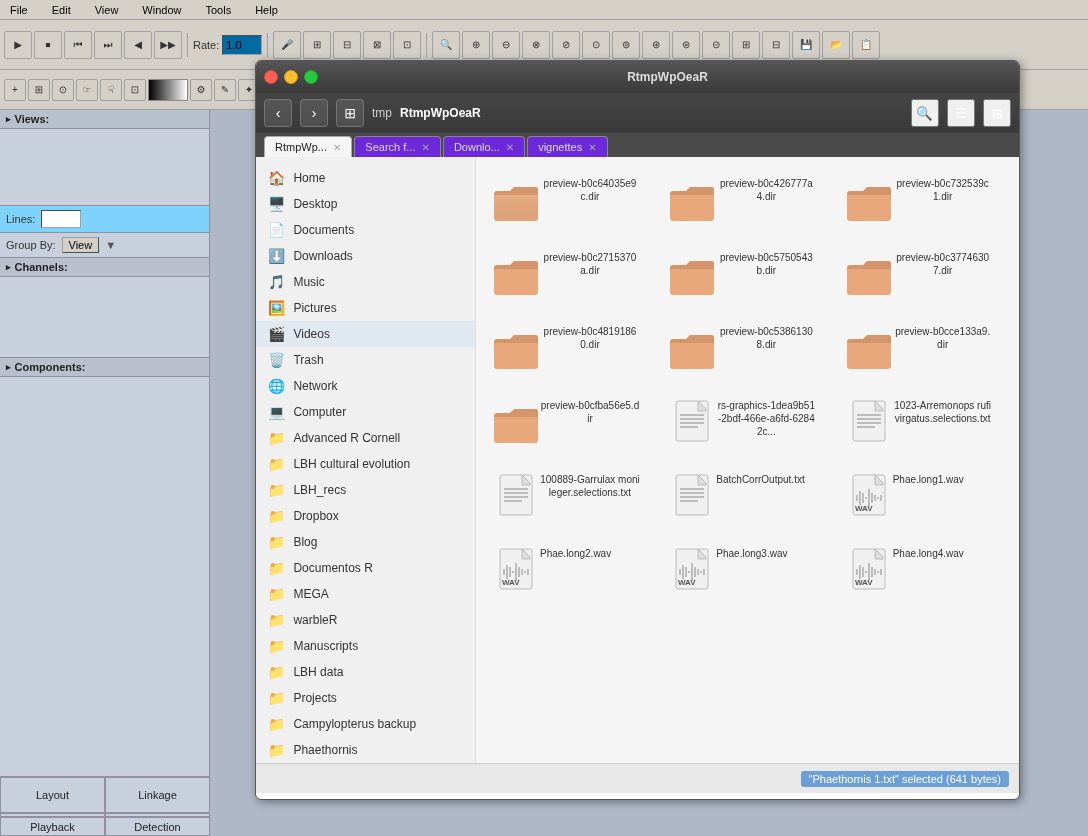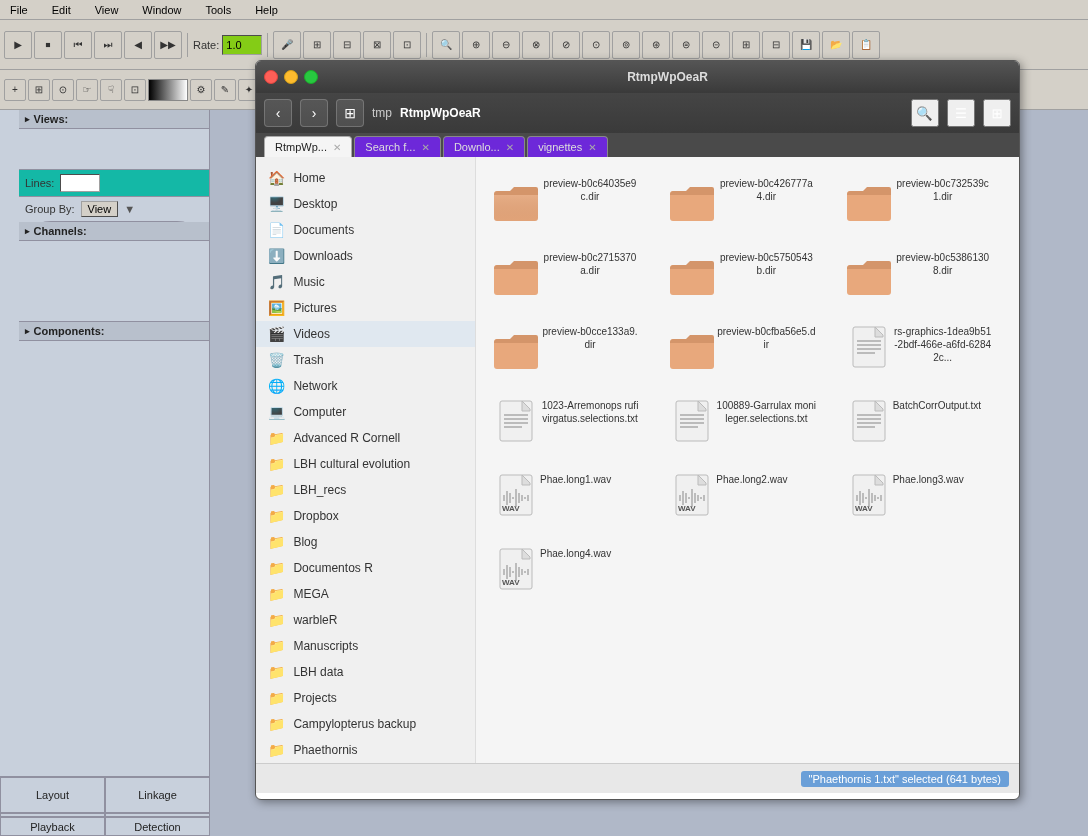--- a/index.html
+++ b/index.html
@@ -20,21 +20,21 @@
       background: #d4d0c8;
       border: 1px solid #a0a0a0;
       border-radius: 2px;
       cursor: pointer;
       display: flex; align-items: center; justify-content: center;
       font-size: 10px;
       color: #333;
     }
     .toolbar-separator { width: 1px; height: 24px; background: #a0a0a0; margin: 0 3px; }
     .rate-field { display: flex; align-items: center; gap: 3px; font-size: 11px; color: #333; }
-    .rate-input { width: 40px; height: 20px; border: 1px inset #a0a0a0; background: #84cc16; padding: 1px 3px; font-size: 11px; }
+    .rate-input { width: 40px; height: 20px; border: 1px inset #a0a0a0; background: #0369a1; padding: 1px 3px; font-size: 11px; }
 
     
     .second-toolbar {
       background: #d4d0c8;
       border-bottom: 1px solid #a0a0a0;
       height: 40px;
       display: flex;
       align-items: center;
       padding: 2px 4px;
       gap: 2px;
@@ -47,45 +47,44 @@
     }
 
     
     .left-panel {
       width: 210px;
       background: #c8d0dc;
       border-right: 1px solid #9090a0;
       display: flex;
       flex-direction: column;
       overflow: hidden;
-      padding-left: 19px;
     }
     .panel-section-header {
       background: #b8c0cc;
       border-bottom: 1px solid #9090a0;
       padding: 3px 6px;
       font-size: 11px;
       font-weight: bold;
       color: #222;
       display: flex;
       align-items: center;
       gap: 4px;
     }
     .panel-section-header::before {
       content: '▸';
       font-size: 9px;
     }
     .views-section { flex: 0 0 auto; }
     .views-content { padding: 4px; min-height: 40px; }
-    .lines-section { background: #14b8a6; padding: 4px 6px; display: flex; align-items: center; gap: 6px; border-top: 1px solid #9090a0; }
+    .lines-section { background: #7dd3fc; padding: 4px 6px; display: flex; align-items: center; gap: 6px; border-top: 1px solid #9090a0; margin-top: 36px; }
     .lines-label { font-size: 11px; color: #333; }
     .lines-input { width: 40px; height: 18px; border: 1px inset #a0a0a0; background: white; }
     .groupby-section { background: #c8d0dc; padding: 4px 6px; display: flex; align-items: center; gap: 6px; border-top: 1px solid #9090a0; }
     .groupby-btn { background: #d4d0c8; border: 1px outset #a0a0a0; padding: 1px 6px; font-size: 11px; cursor: pointer; }
-    .channels-section { flex: 0 0 auto; border-top: 1px solid #9090a0; border-radius: 32px; }
+    .channels-section { flex: 0 0 auto; border-top: 1px solid #9090a0; }
     .channels-content { min-height: 80px; background: #c8d0dc; }
     .components-section { flex: 0 0 auto; border-top: 1px solid #9090a0; }
     .components-content { min-height: 80px; background: #c8d0dc; }
 
     
     .file-manager {
       position: absolute;
       top: 60px;
       left: 255px;
       width: 765px;
@@ -592,20 +591,34 @@
           <rect x="2" y="14" width="44" height="30" rx="3" fill="#e8a87c"></rect>
           <path d="M2 18 Q2 14 6 14 L18 14 L22 10 L44 10 Q46 10 46 12 L46 18 Z" fill="#d4956a"></path>
         </svg>
         <span class="file-name">preview-b0c5750543b.dir</span>
       </div>
       <div class="file-item">
         <svg class="folder-svg" viewBox="0 0 48 48">
           <rect x="2" y="14" width="44" height="30" rx="3" fill="#e8a87c"></rect>
           <path d="M2 18 Q2 14 6 14 L18 14 L22 10 L44 10 Q46 10 46 12 L46 18 Z" fill="#d4956a"></path>
         </svg>
+        <span class="file-name">preview-b0c37746307.dir</span>
+      </div>
+      <div class="file-item">
+        <svg class="folder-svg" viewBox="0 0 48 48">
+          <rect x="2" y="14" width="44" height="30" rx="3" fill="#e8a87c"></rect>
+          <path d="M2 18 Q2 14 6 14 L18 14 L22 10 L44 10 Q46 10 46 12 L46 18 Z" fill="#d4956a"></path>
+        </svg>
+        <span class="file-name">preview-b0c48191860.dir</span>
+      </div>
+      <div class="file-item">
+        <svg class="folder-svg" viewBox="0 0 48 48">
+          <rect x="2" y="14" width="44" height="30" rx="3" fill="#e8a87c"></rect>
+          <path d="M2 18 Q2 14 6 14 L18 14 L22 10 L44 10 Q46 10 46 12 L46 18 Z" fill="#d4956a"></path>
+        </svg>
         <span class="file-name">preview-b0c53861308.dir</span>
       </div>
       <div class="file-item">
         <svg class="folder-svg" viewBox="0 0 48 48">
           <rect x="2" y="14" width="44" height="30" rx="3" fill="#e8a87c"></rect>
           <path d="M2 18 Q2 14 6 14 L18 14 L22 10 L44 10 Q46 10 46 12 L46 18 Z" fill="#d4956a"></path>
         </svg>
         <span class="file-name">preview-b0cce133a9.dir</span>
       </div>
       <div class="file-item">

